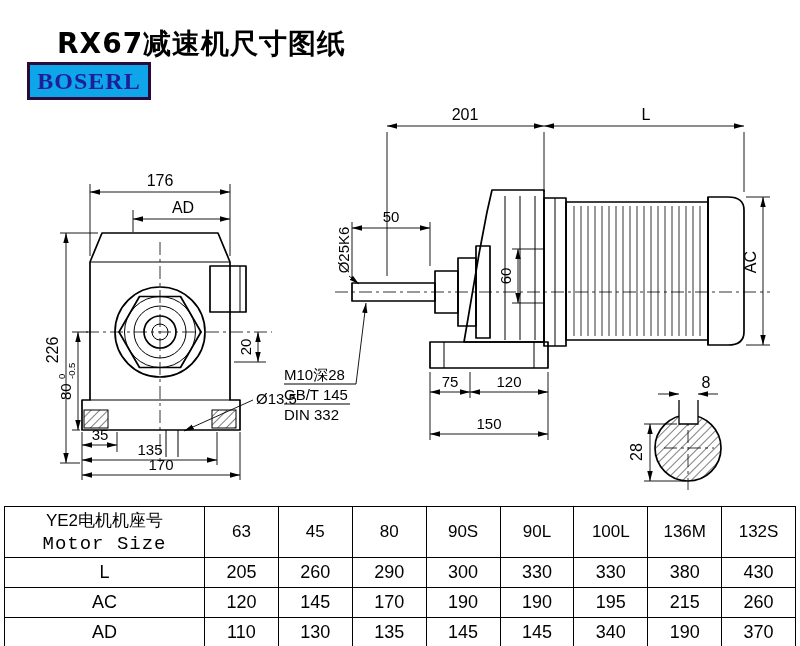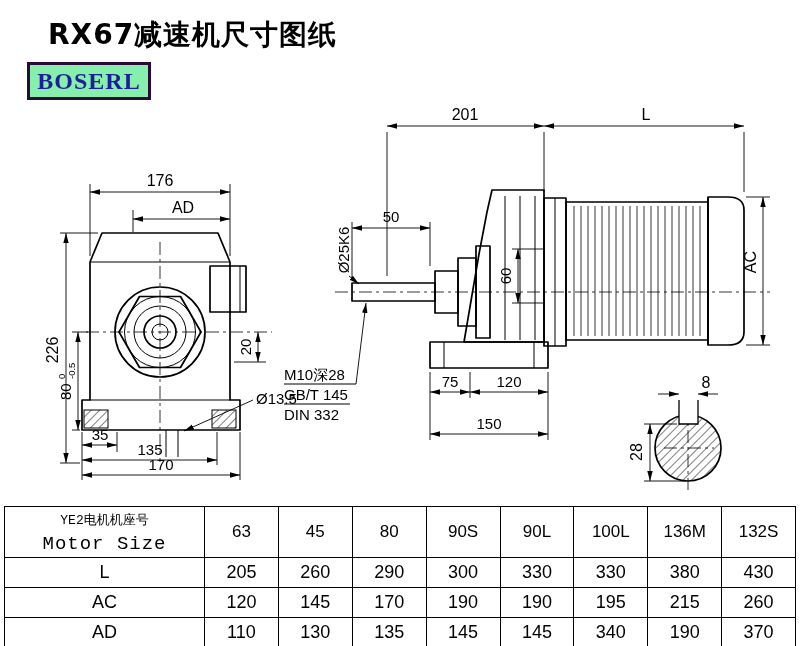--- a/index.html
+++ b/index.html
@@ -2,28 +2,28 @@
 <html><head>
 <meta charset="utf-8">
 <style>
   html,body{margin:0;padding:0;}
   body{
     width:800px;height:646px;position:relative;background:#fff;
     font-family:"Liberation Sans","DejaVu Sans",sans-serif;color:#000;
   }
   .page{position:absolute;inset:0;}
   .title{
-    position:absolute;left:44px;top:12px;margin:4px;
+    position:absolute;left:44px;top:12px;margin:13px;
     font-size:28px;font-weight:bold;letter-spacing:1px;
     font-family:"DejaVu Sans","Liberation Sans",sans-serif;
   }
   .logo{
     position:absolute;left:27px;top:62px;width:118px;height:32px;
     border:3px solid #2a0a3a;display:flex;align-items:center;justify-content:center;
-    background:#86efac;
+    background:#0ea5e9;
   }
   .logo span{
     font-family:"Liberation Serif","DejaVu Serif",serif;
     font-weight:bold;font-size:24px;color:#1e1e9c;letter-spacing:1px;
   }
   svg.drawing{position:absolute;left:0;top:0;}
   svg .obj{fill:none;stroke:#000;stroke-width:1.7;stroke-linejoin:round;}
   svg .thin{fill:none;stroke:#000;stroke-width:1;}
   svg .fin{stroke:#000;stroke-width:.8;}
   svg .ext{stroke:#000;stroke-width:.9;}
@@ -37,21 +37,21 @@
     position:absolute;left:4px;top:506px;width:792px;
     border-collapse:collapse;table-layout:fixed;background:#fff;
   }
   table.sizes td{
     border:1.6px solid #000;text-align:center;vertical-align:middle;
     padding:0;font-size:18px;
   }
   table.sizes col.c0{width:200px;}
   tr.hrow td{height:50px;font-size:17px;}
   tr.drow td{height:29px;}
-  .hcn{font-family:Liberation Mono, monospace;font-size:13px;line-height:24px;}
+  .hcn{font-family:Liberation Sans, sans-serif;font-size:17px;line-height:24px;}
   .hen{font-family:"Liberation Mono","DejaVu Sans Mono",monospace;font-size:19px;line-height:22px;letter-spacing:1px;}
 </style>
 </head>
 <body>
 
 <div class="page">
 
   <h1 class="title">RX67减速机尺寸图纸</h1>
 
   <div class="logo">

